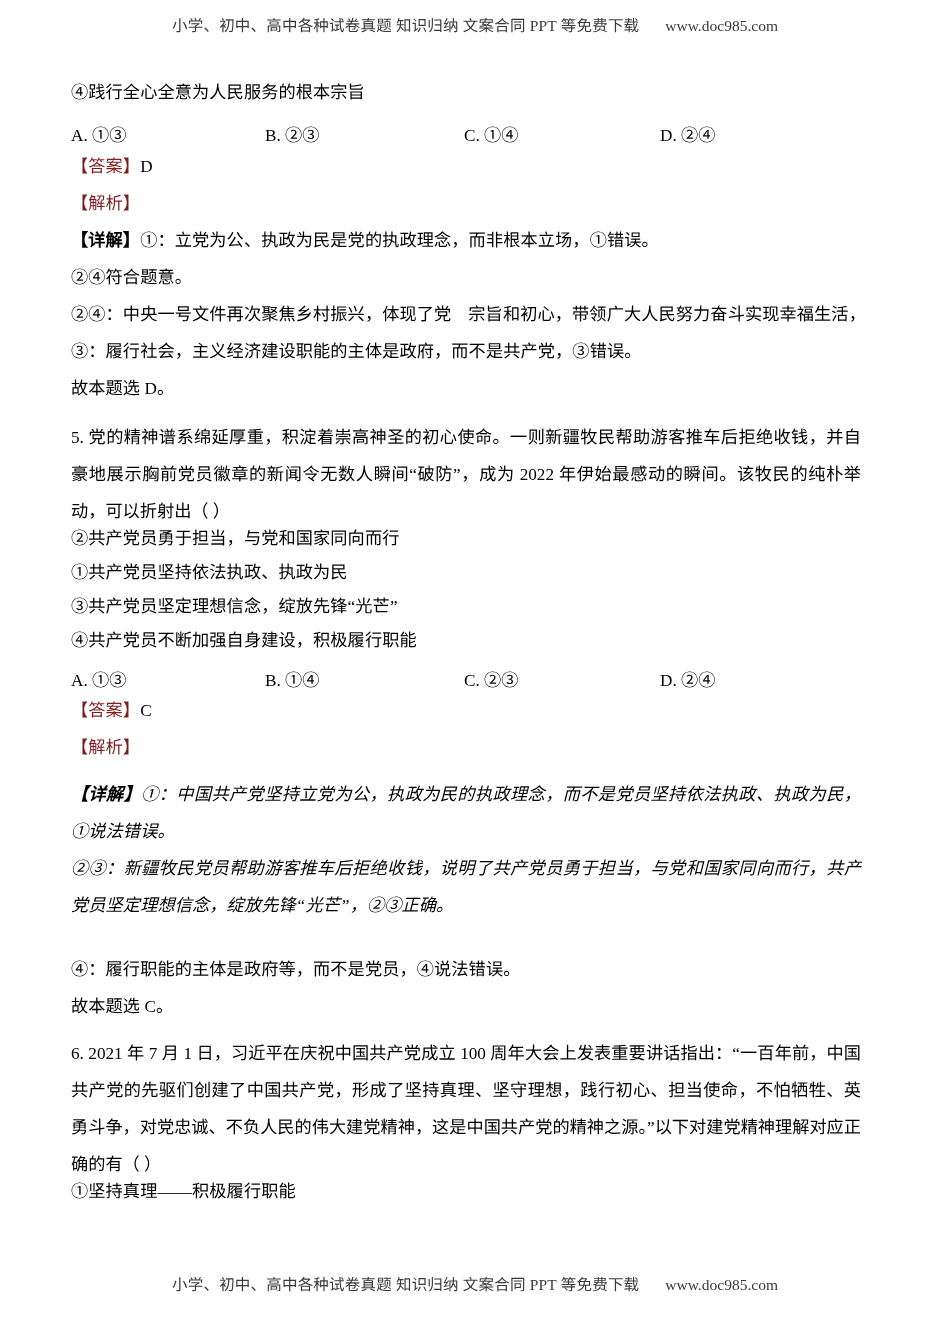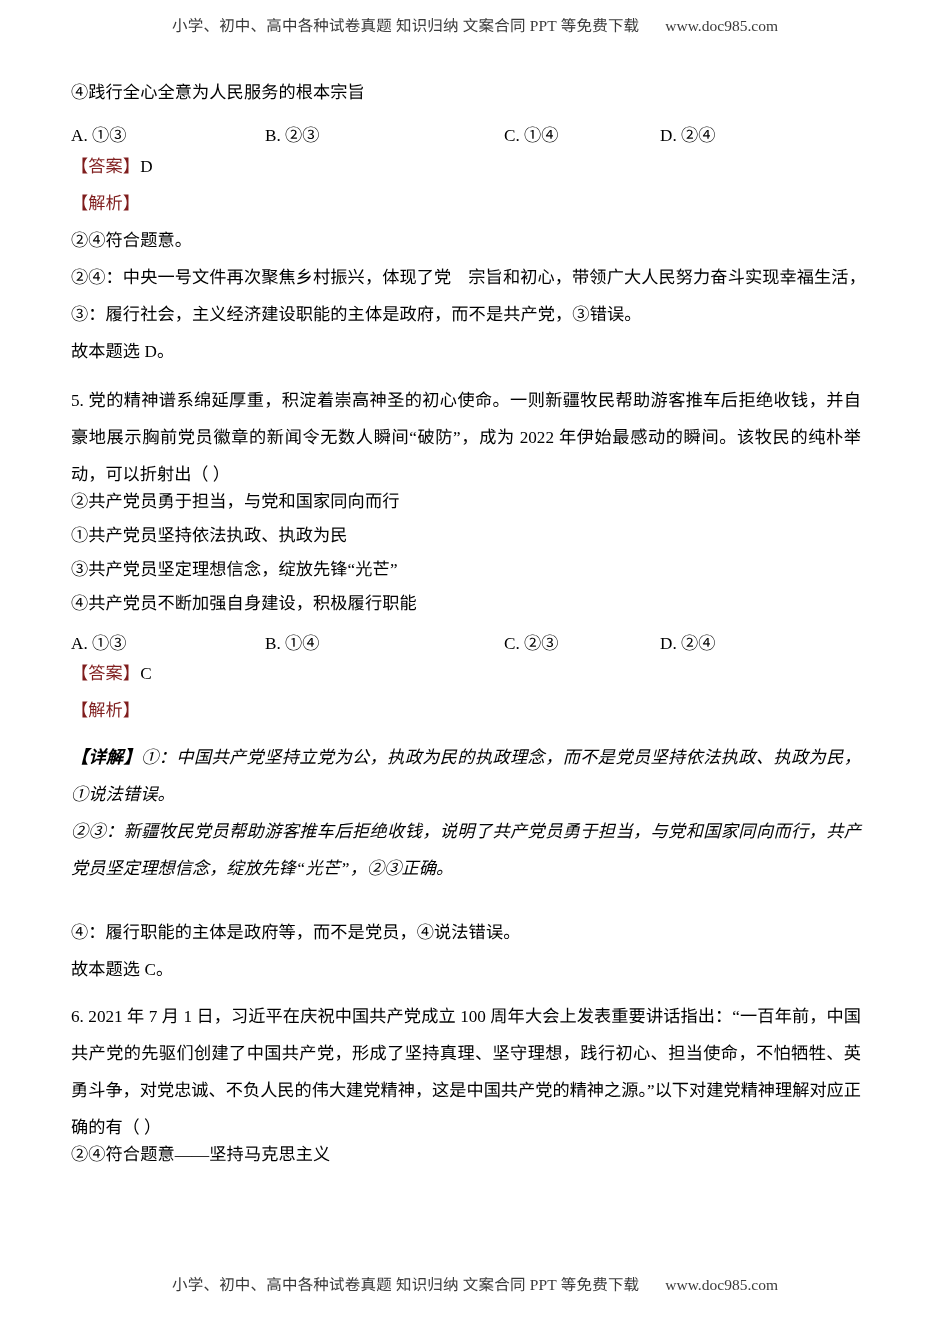--- a/index.html
+++ b/index.html
@@ -76,21 +76,21 @@
     height: 37px;
     font-size: 17.2px;
   }
   .opt {
     position: absolute;
     top: 0;
     white-space: nowrap;
   }
   .opt-a { left: 0px; }
   .opt-b { left: 194px; }
-  .opt-c { left: 393px; margin-left: 40px; }
+  .opt-c { left: 393px; }
   .opt-d { left: 589px; }
   .blue {
     color: #7f1d1d;
   }
   .bold {
     font-weight: bold;
   }
   .gap-char {
     display: inline-block;
     width: 17px;
@@ -129,20 +129,21 @@
       <span class="opt opt-a">A. ①③</span>
       <span class="opt opt-b">B. ②③</span>
       <span class="opt opt-c">C. ①④</span>
       <span class="opt opt-d">D. ②④</span>
     </div>
 
     <div class="line"><span class="blue">【答案】</span><span>D</span></div>
 
     <div class="line"><span class="blue">【解析】</span></div>
 
+    <div class="line"><span class="bold">【详解】</span><span>①：立党为公、执政为民是党的执政理念，而非根本立场，①错误。</span></div>
 
     <div class="line">②④符合题意。</div>
 
     <div class="line"><span>②④：中央一号文件再次聚焦乡村振兴，体现了党</span><span class="gap-char"></span><span>宗旨和初心，带领广大人民努力奋斗实现幸福生活，</span></div>
 
     <div class="line">③：履行社会，主义经济建设职能的主体是政府，而不是共产党，③错误。</div>
 
     <div class="line">故本题选 D。</div>
 
     <div class="q-para" style="margin-top:2px;">5. 党的精神谱系绵延厚重，积淀着崇高神圣的初心使命。一则新疆牧民帮助游客推车后拒绝收钱，并自豪地展示胸前党员徽章的新闻令无数人瞬间“破防”，成为 2022 年伊始最感动的瞬间。该牧民的纯朴举动，可以折射出（    ）</div>
@@ -168,21 +169,21 @@
     <div class="para">②③：新疆牧民党员帮助游客推车后拒绝收钱，说明了共产党员勇于担当，与党和国家同向而行，共产党员坚定理想信念，绽放先锋“光芒”，②③正确。</div>
 
     <div class="blank-line"></div>
 
     <div class="line">④：履行职能的主体是政府等，而不是党员，④说法错误。</div>
 
     <div class="line">故本题选 C。</div>
 
     <div class="q-para">6. 2021 年 7 月 1 日，习近平在庆祝中国共产党成立 100 周年大会上发表重要讲话指出：“一百年前，中国共产党的先驱们创建了中国共产党，形成了坚持真理、坚守理想，践行初心、担当使命，不怕牺牲、英勇斗争，对党忠诚、不负人民的伟大建党精神，这是中国共产党的精神之源。”以下对建党精神理解对应正确的有（    ）</div>
 
-    <div class="line" style="height:34px;">②④符合题意——坚持马克思主义</div>
+    <div class="line" style="height:34px;">①坚持真理——积极履行职能</div>
 
   </div>
 
   <div class="footer-band">
     <span>小学、初中、高中各种试卷真题 知识归纳 文案合同 PPT 等免费下载</span><span class="hdr-site">www.doc985.com</span>
   </div>
 
 </div>
 
 </body></html>

